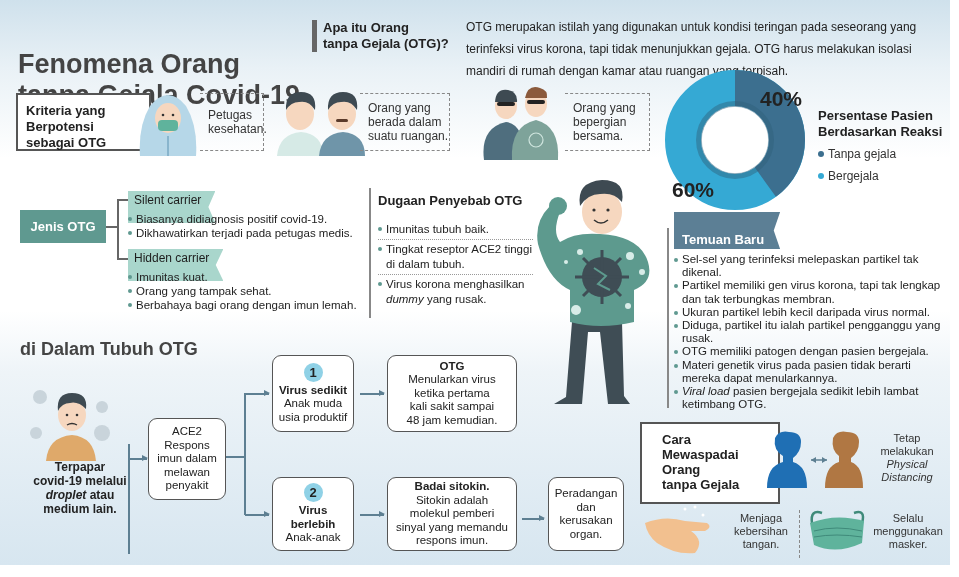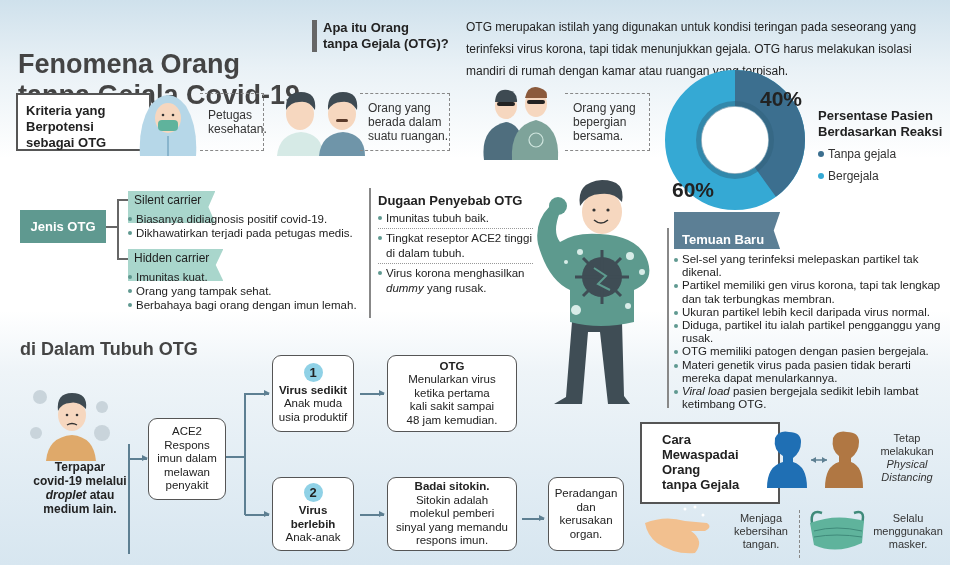--- a/index.html
+++ b/index.html
@@ -162,21 +162,21 @@
     <ul class="bul" style="margin-top:4px">
       <li>Imunitas kuat.</li>
       <li>Orang yang tampak sehat.</li>
       <li>Berbahaya bagi orang dengan imun lemah.</li>
     </ul>
   </div>
 
   <div class="abs vline" style="left:369px;top:188px;height:130px"></div>
   <div class="abs" style="left:378px;top:193px;width:155px">
     <div class="dugaan-title">Dugaan Penyebab OTG</div>
-    <ul class="bul dugaan" style="margin-top:3px;font-size:11.5px;line-height:15px">
+    <ul class="bul dugaan" style="margin-top:14px;font-size:11.5px;line-height:15px">
       <li>Imunitas tubuh baik.</li>
       <li>Tingkat reseptor ACE2 tinggi di dalam tubuh.</li>
       <li><span>Virus korona menghasilkan</span> <i>dummy</i><span> yang rusak.</span></li>
     </ul>
   </div>
 
   <svg class="abs" style="left:530px;top:172px" width="140" height="248" viewBox="0 0 140 248">
     <path d="M42 150 L36 225 L24 232 L52 232 L58 160 L70 160 L78 232 L100 232 L94 224 L92 150 Z" fill="#3f4d55"></path>
     <path d="M30 70 Q45 60 70 62 Q110 64 118 90 Q124 110 104 118 L104 150 Q70 158 40 150 L40 118 Q18 108 8 72 Q4 50 20 34 L30 40 Q22 60 30 70Z" fill="#5d9a8e"></path>
     <circle cx="28" cy="34" r="9" fill="#5d9a8e"></circle>

